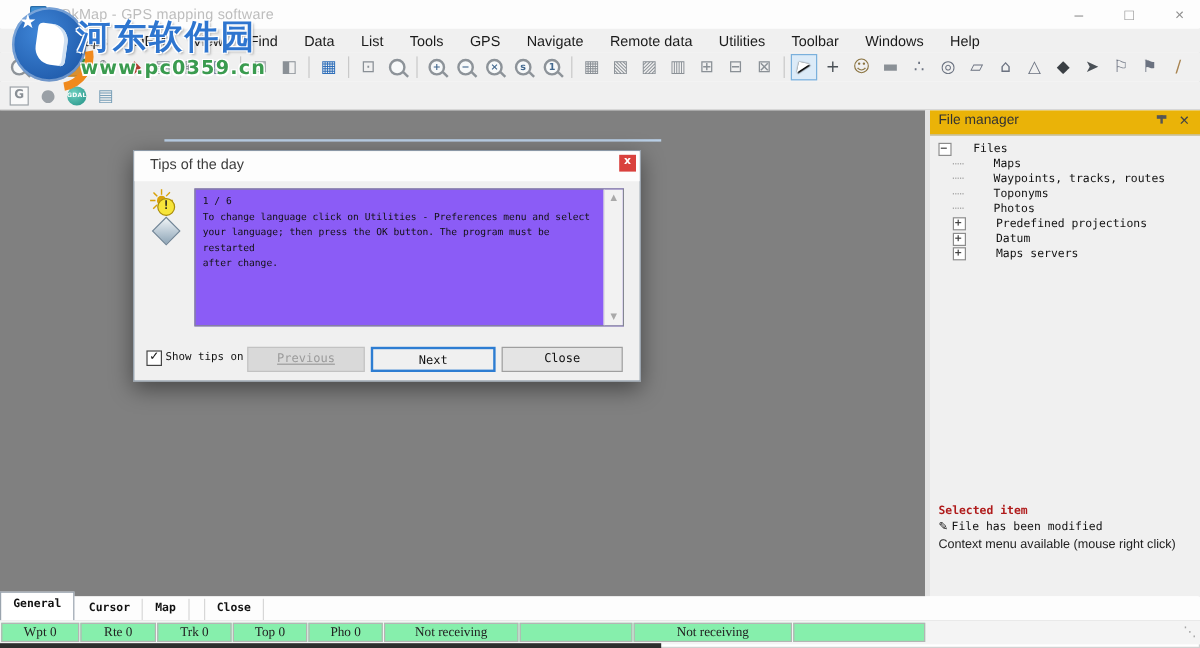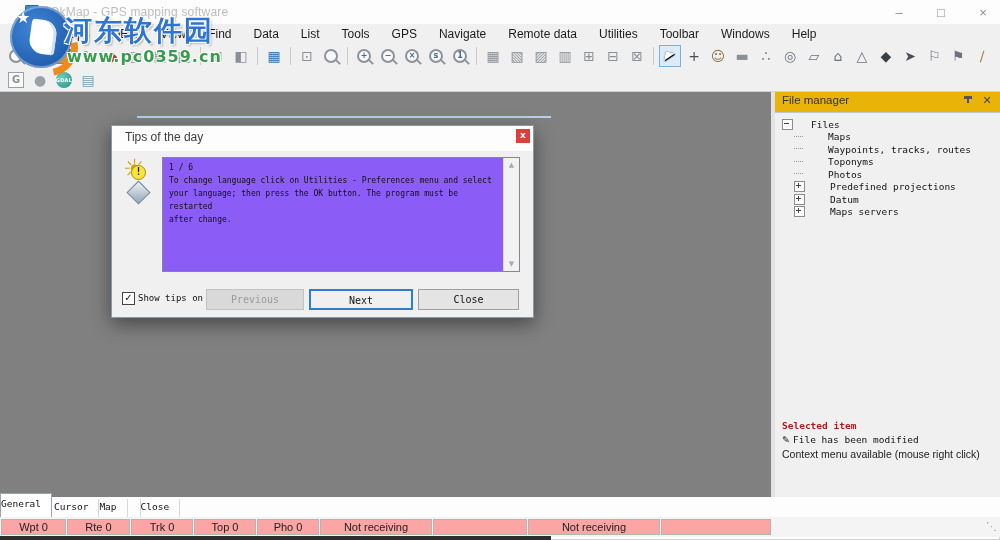--- a/index.html
+++ b/index.html
@@ -73,31 +73,31 @@
   .bulb .base{position:absolute;left:7px;top:24px;width:15px;height:15px;transform:rotate(45deg);background:linear-gradient(135deg,#eef3f6,#8fa6b8);border:1px solid #6f8496;}
   .dlg-text{position:absolute;left:50px;top:31px;width:356px;height:113px;background:#8b5cf6;border:1px solid #828790;}
   .dlg-text .txt{position:absolute;left:0;top:0;right:15px;bottom:0;padding:3px 4px 3px 6px;font-family:"DejaVu Sans Mono",monospace;font-size:8px;line-height:13px;color:#111;white-space:pre-wrap;overflow:hidden;}
   .ta-scroll{position:absolute;right:0;top:0;bottom:0;width:15px;background:#f2f2f2;border-left:1px solid #dcdcdc;}
   .ta-up,.ta-down{position:absolute;left:0;width:15px;height:14px;color:#a9a9a9;font-size:7px;text-align:center;line-height:14px;font-family:"DejaVu Sans",sans-serif;}
   .ta-up{top:0;} .ta-down{bottom:0;}
   .dlg-bottom{position:absolute;left:0;right:0;top:163px;height:26px;}
   .chk{position:absolute;left:10px;top:3px;width:11px;height:11px;background:#fff;border:1px solid #444;color:#111;font-size:10px;line-height:10px;text-align:center;font-family:"DejaVu Sans",sans-serif;}
   .chk-label{position:absolute;left:26px;top:4px;font-family:"DejaVu Sans Mono",monospace;font-size:9px;color:#111;white-space:nowrap;width:72px;overflow:hidden;}
   .dbtn{position:absolute;top:0;height:21px;font-family:"DejaVu Sans Mono",monospace;font-size:10px;text-align:center;line-height:19px;background:#e4e4e4;border:1px solid #9f9f9f;color:#111;box-sizing:border-box;}
-  .dbtn.prev{left:94px;width:98px;background:#d9d9d9;border-color:#c2c2c2;color:#9b9b9b;}
+  .dbtn.prev{left:94px;width:98px;background:#d9d9d9;border-color:#c2c2c2;color:#9b9b9b;text-decoration:underline;}
   .dbtn.next{left:197px;width:104px;border:2px solid #2d7dd2;background:#f0f0f0;}
   .dbtn.cls{left:306px;width:101px;}
   
   .tabrow{position:absolute;left:0;top:497px;right:0;height:20px;background:#fdfdfd;border-bottom:1px solid #c2c2c2;display:flex;align-items:flex-end;}
-  .tab{height:16px;padding:2px 10px 0 0;font-family:"DejaVu Sans Mono",monospace;font-size:9.5px;color:#111;border-right:1px solid #d7d7d7;white-space:nowrap;}
+  .tab{height:16px;padding:2px 10px 0 10px;font-family:"DejaVu Sans Mono",monospace;font-size:9.5px;color:#111;border-right:1px solid #d7d7d7;white-space:nowrap;font-weight:bold;}
   .tab.active{height:19px;border:1px solid #9aa4ae;border-bottom:none;background:#fff;padding-top:4px;margin-right:2px;}
   .tab:nth-child(4){margin-left:12px;border-left:1px solid #d7d7d7;}
   
   .statusbar{position:absolute;left:0;top:517px;right:0;height:20px;background:#f4f4f4;display:flex;align-items:center;padding-left:1px;}
-  .scell{height:16px;border:1px solid #b4b4b4;background:#fca5a5;margin-right:1px;font-size:11px;color:#222;text-align:center;line-height:15px;box-sizing:border-box;flex:0 0 auto;}
+  .scell{height:16px;border:1px solid #b4b4b4;background:#86efac;margin-right:1px;font-size:11px;color:#222;text-align:center;line-height:15px;box-sizing:border-box;flex:0 0 auto;font-family:Liberation Serif, serif;}
   .scell:nth-child(1){width:65px;} .scell:nth-child(2){width:63px;} .scell:nth-child(3){width:62px;}
   .scell:nth-child(4){width:62px;} .scell:nth-child(5){width:62px;text-align:center;} .scell:nth-child(6){width:112px;}
   .scell:nth-child(7){width:94px;} .scell:nth-child(8){width:132px;} .scell:nth-child(9){width:110px;}
   .grip{position:absolute;right:3px;top:520px;font-size:11px;color:#a5a5a5;font-family:"DejaVu Sans",sans-serif;}
   .bottom-strip{position:absolute;left:0;top:536px;width:551px;height:4px;background:#2e2e2e;}
   
   .wm{position:absolute;z-index:50;pointer-events:none;}
   .wm-logo{left:10px;top:6px;width:62px;height:62px;border-radius:50%;background:radial-gradient(circle at 38% 35%,#3f86d8,#174f9e);box-shadow:inset 0 0 0 2px rgba(255,255,255,.35);}
   .wm-logo .star{position:absolute;left:6px;top:2px;color:#fff;font-size:16px;font-family:"DejaVu Sans",sans-serif;}
   .wm-logo .swoosh{position:absolute;left:10px;top:12px;width:44px;height:44px;border-radius:50%;border:7px solid transparent;border-right-color:#f08a1d;transform:rotate(35deg);}

